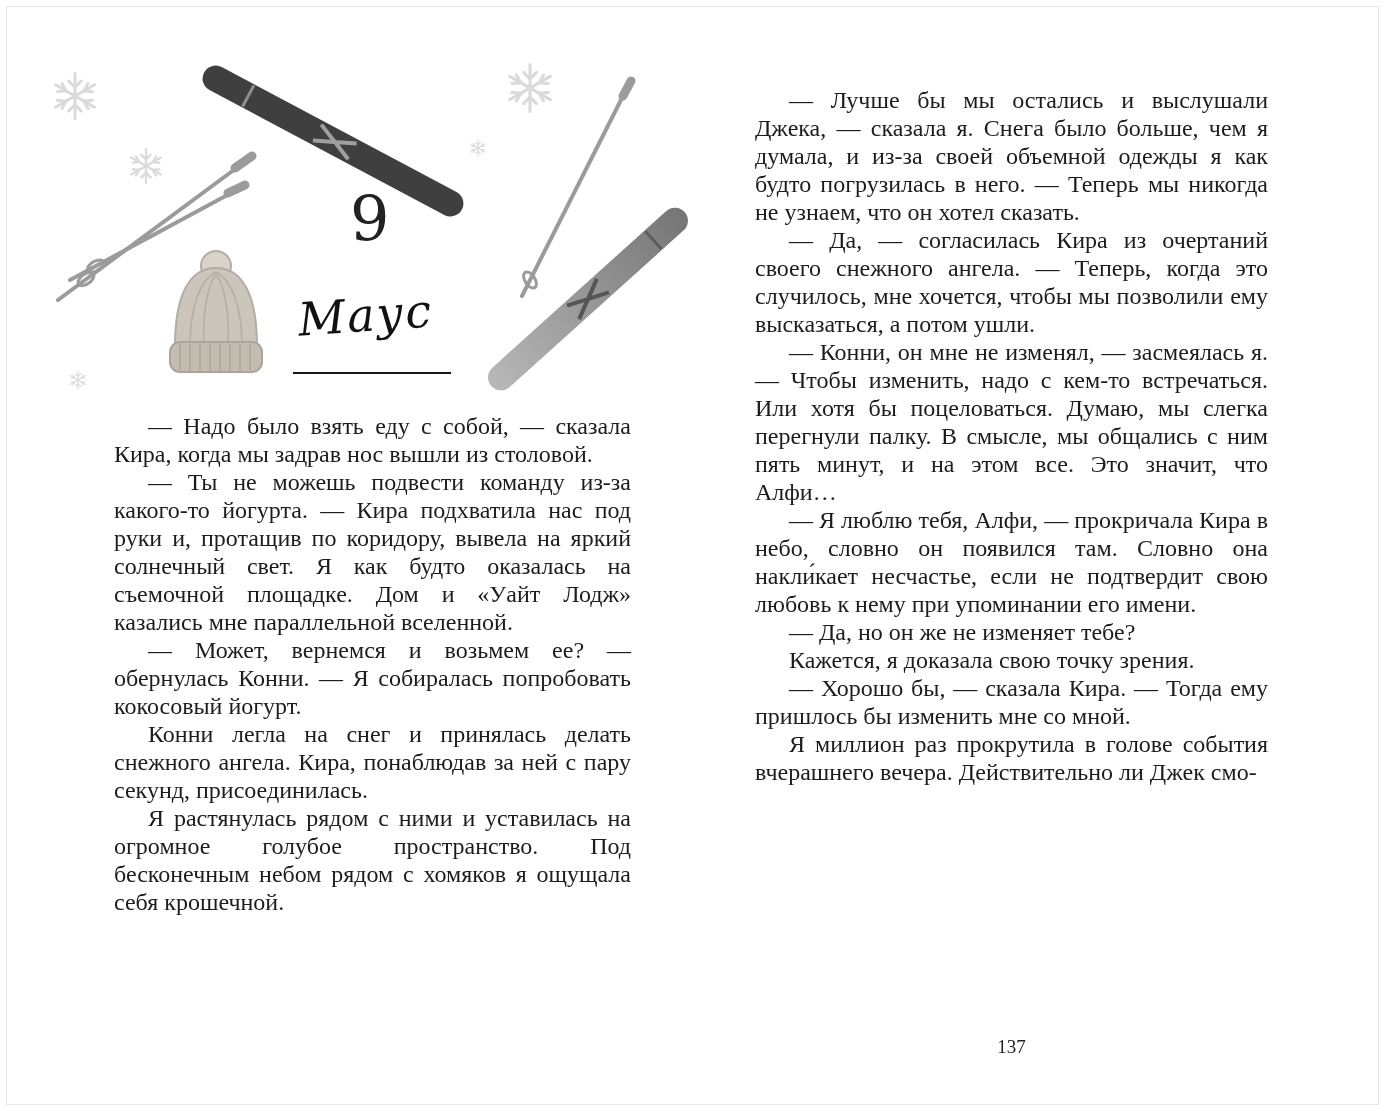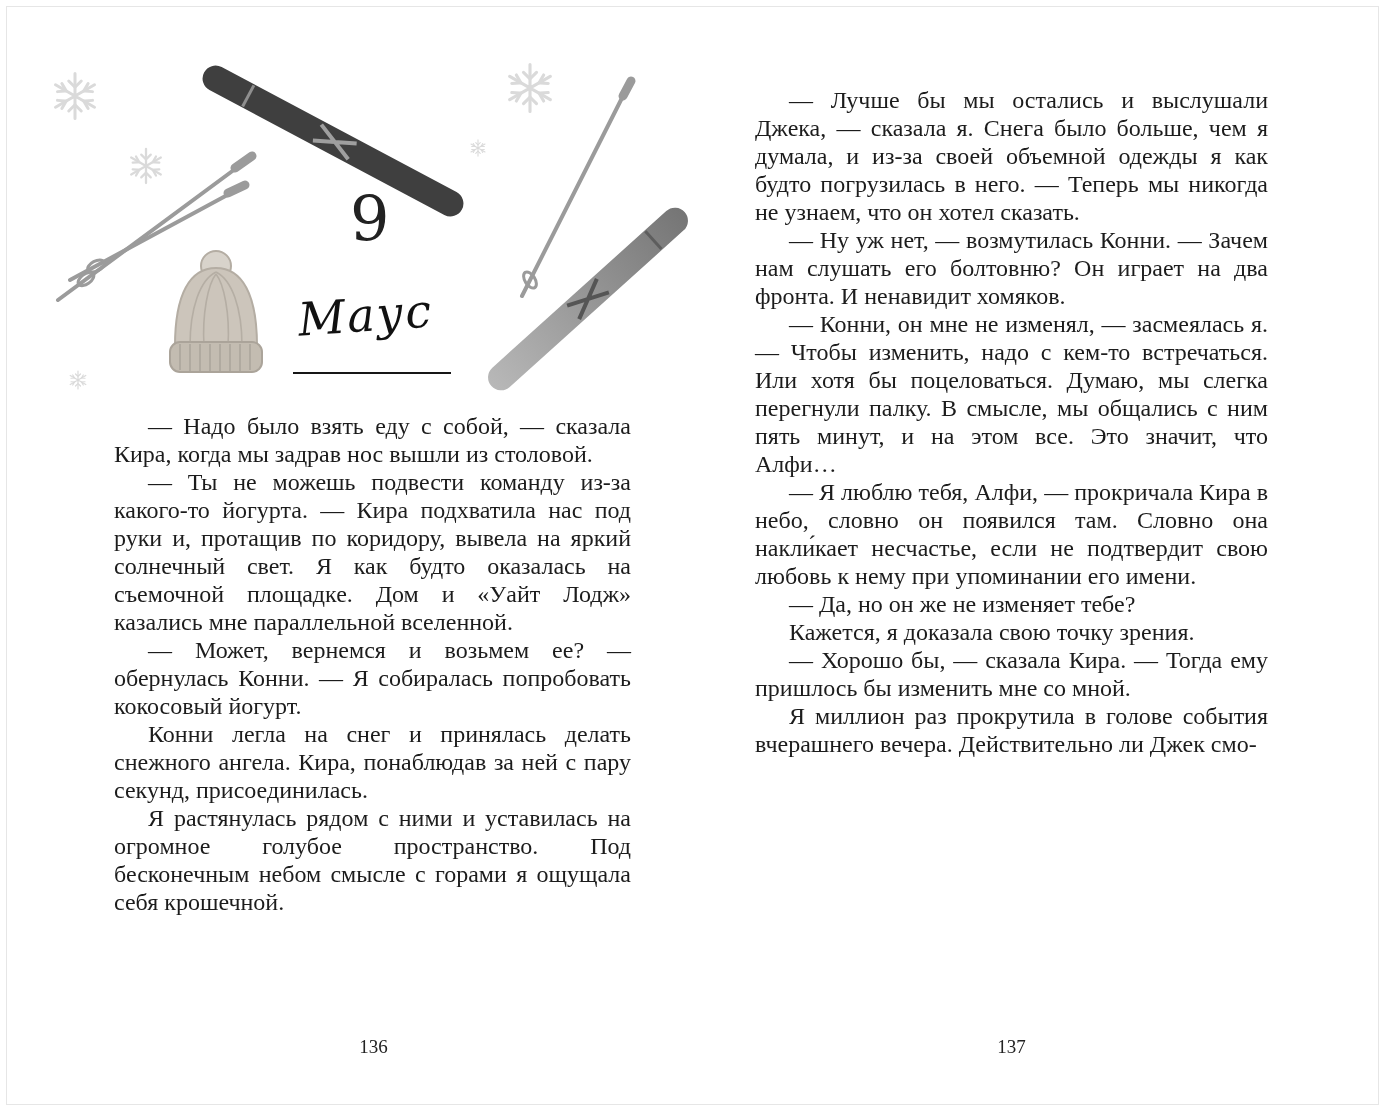--- a/index.html
+++ b/index.html
@@ -102,31 +102,30 @@
 
     <div class="chapter-number">9</div>
     <div class="chapter-title">Маус</div>
     <div class="title-underline"></div>
 
     <div class="text-block tb-left">
       <p>— Надо было взять еду с собой, — сказала Кира, когда мы задрав нос вышли из столовой.</p>
       <p>— Ты не можешь подвести команду из-за какого-то йогурта. — Кира подхватила нас под руки и, протащив по коридору, вывела на яркий солнечный свет. Я как будто оказалась на съемочной площадке. Дом и «Уайт Лодж» казались мне параллельной вселенной.</p>
       <p>— Может, вернемся и возьмем ее? — обернулась Конни. — Я собиралась попробовать кокосовый йогурт.</p>
       <p>Конни легла на снег и принялась делать снежного ангела. Кира, понаблюдав за ней с пару секунд, присоединилась.</p>
-      <p>Я растянулась рядом с ними и уставилась на огромное голубое пространство. Под бесконечным небом смысле с горами я ощущала себя крошечной.</p>
+      <p>Я растянулась рядом с ними и уставилась на огромное голубое пространство. Под бесконечным небом рядом с хомяков я ощущала себя крошечной.</p>
     </div>
 
-    <div class="page-number pn-left">136</div>
   </div>
 
   <div class="page page-right">
 
     <div class="text-block tb-right">
       <p>— Лучше бы мы остались и выслушали Джека, — сказала я. Снега было больше, чем я думала, и из-за своей объемной одежды я как будто погрузилась в него. — Теперь мы никогда не узнаем, что он хотел сказать.</p>
-      <p>— Ну уж нет, — возмутилась Конни. — Зачем нам слушать его болтовню? Он играет на два фронта. И ненавидит хомяков.</p>
+      <p>— Да, — согласилась Кира из очертаний своего снежного ангела. — Теперь, когда это случилось, мне хочется, чтобы мы позволили ему высказаться, а потом ушли.</p>
       <p>— Конни, он мне не изменял, — засмеялась я. — Чтобы изменить, надо с кем-то встречаться. Или хотя бы поцеловаться. Думаю, мы слегка перегнули палку. В смысле, мы общались с ним пять минут, и на этом все. Это значит, что Алфи…</p>
       <p>— Я люблю тебя, Алфи, — прокричала Кира в небо, словно он появился там. Словно она накли́кает несчастье, если не подтвердит свою любовь к нему при упоминании его имени.</p>
       <p>— Да, но он же не изменяет тебе?</p>
       <p>Кажется, я доказала свою точку зрения.</p>
       <p>— Хорошо бы, — сказала Кира. — Тогда ему пришлось бы изменить мне со мной.</p>
       <p>Я миллион раз прокрутила в голове события вчерашнего вечера. Действительно ли Джек смо-</p>
     </div>
 
     <div class="page-number pn-right">137</div>
   </div>

